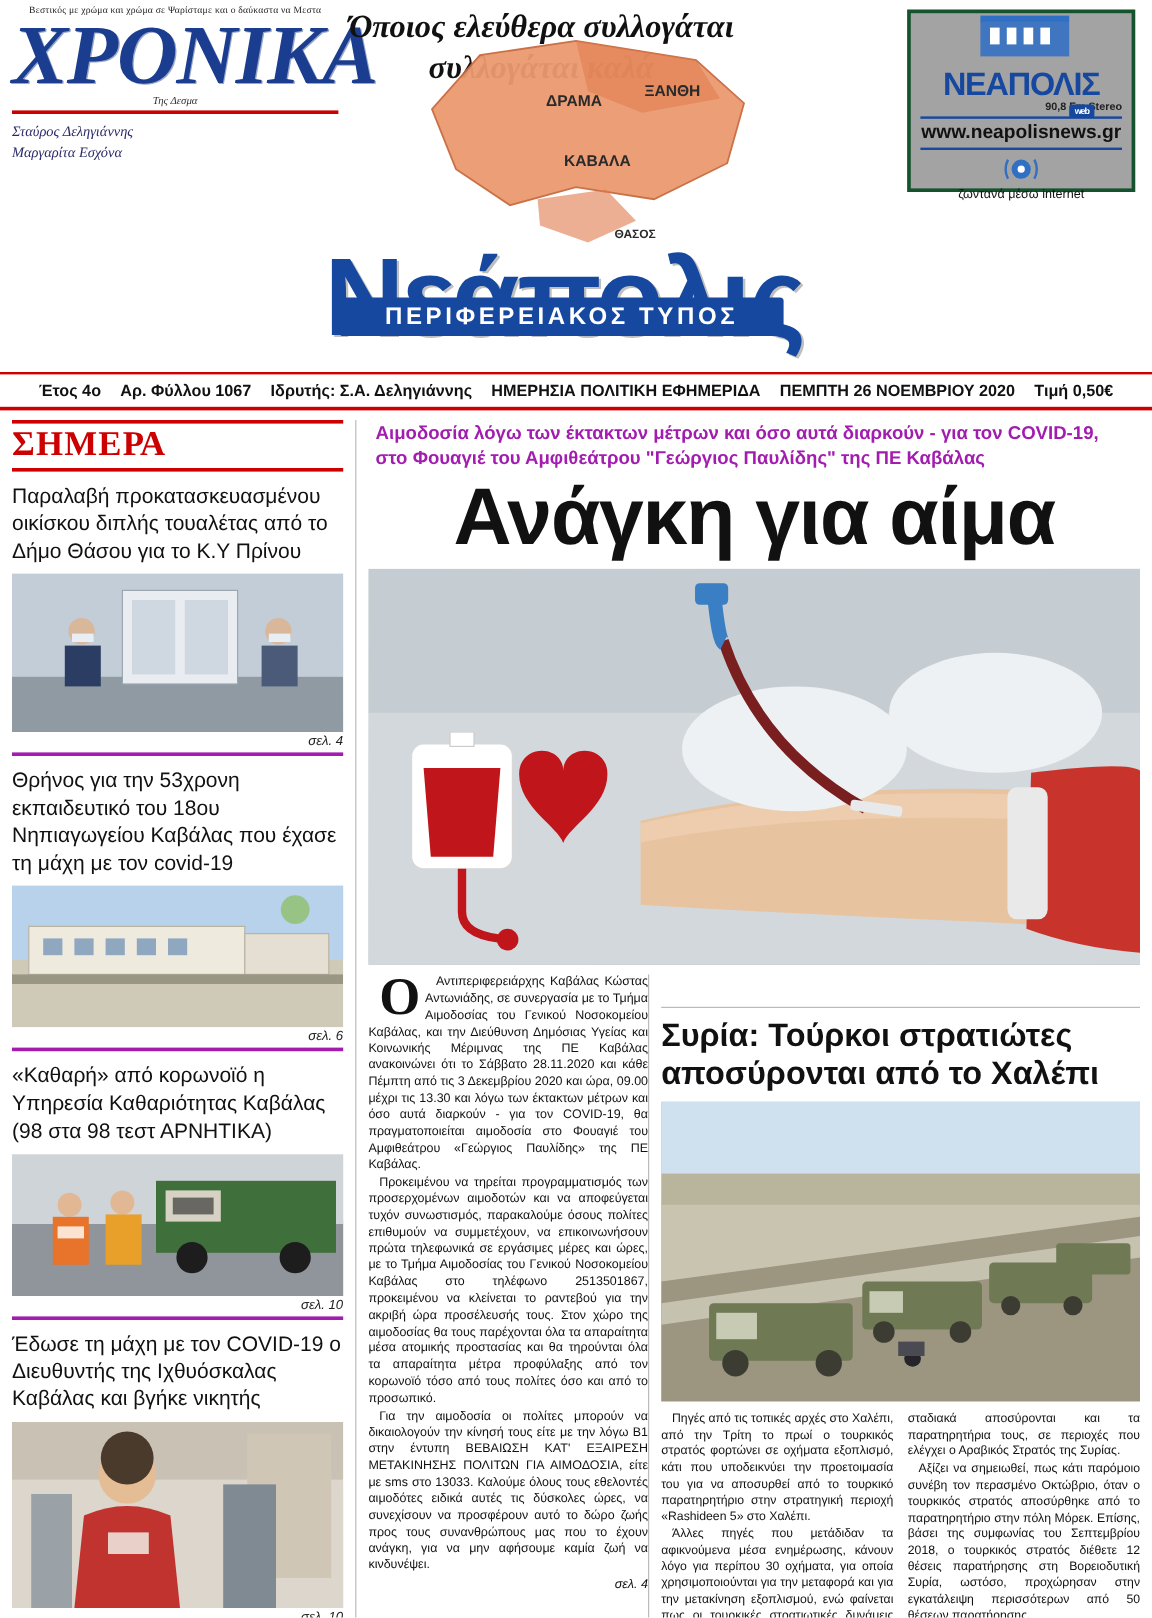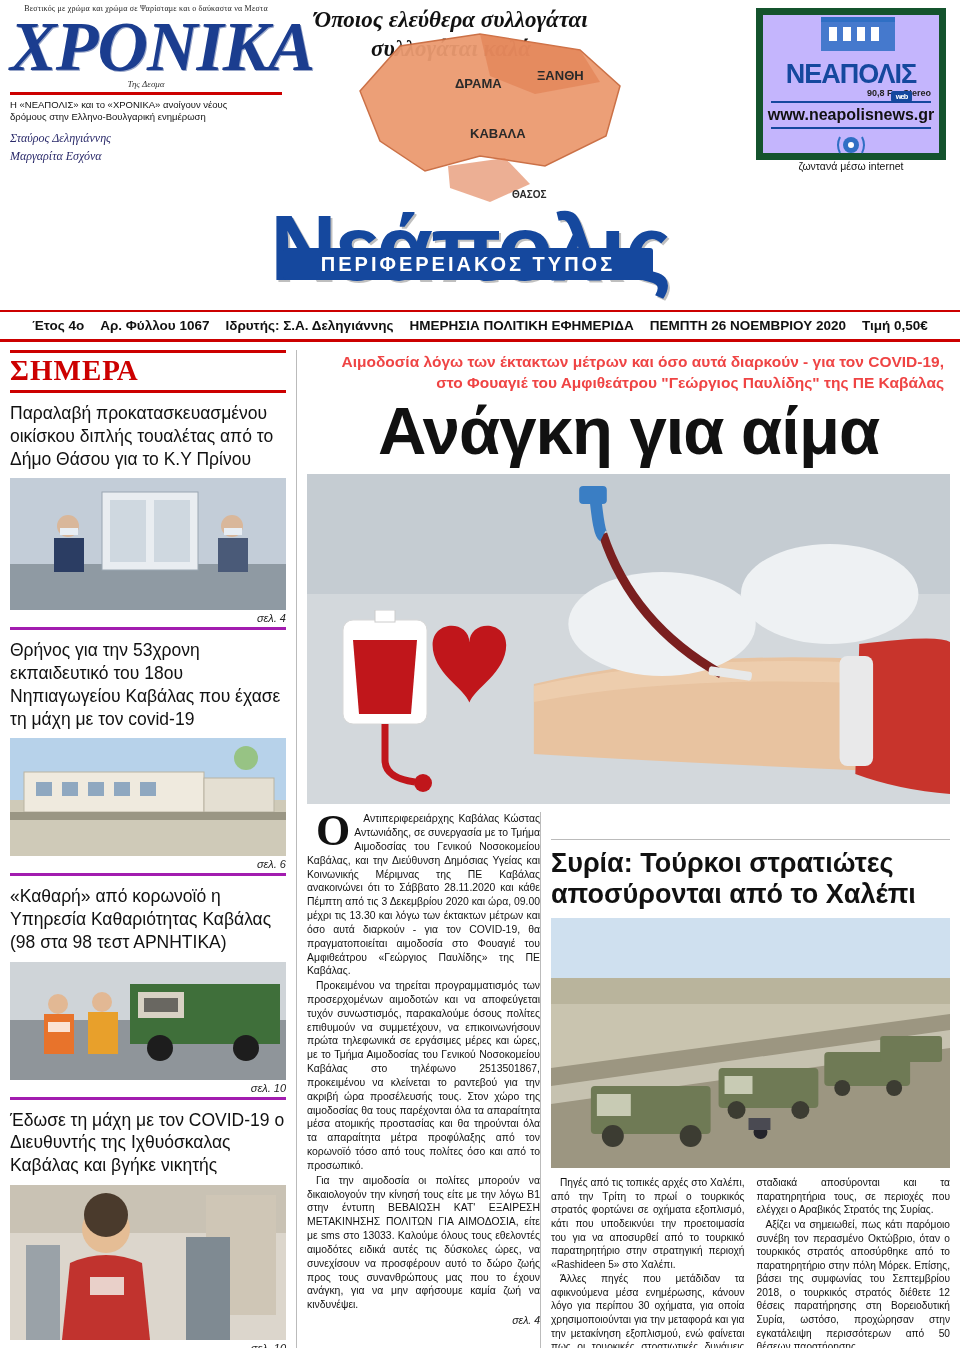--- a/index.html
+++ b/index.html
@@ -52,21 +52,21 @@
     font-size:12px; margin-top:7px;
   }
   .sig2 { margin-top:3px; }
 
   
   .slogan {
     position:absolute; left:286px; top:6px; width:330px;
     text-align:center;
     font-family:"Liberation Serif", serif;
     font-style:italic; font-weight:bold;
-    font-size:23px; line-height:1.25; color:#111;
+    font-size:27px; line-height:1.25; color:#111;
   }
 
   
   .mapwrap { position:absolute; left:330px; top:16px; width:320px; height:210px; }
   .mapwrap svg { width:100%; height:100%; }
 
   
   .neapolis-title {
     position:absolute; left:150px; top:140px; width:640px;
     text-align:center;
@@ -84,21 +84,21 @@
     border-radius:3px;
     color:#fff; font-weight:bold; font-size:20px;
     letter-spacing:3px;
     display:flex; align-items:center; justify-content:center;
   }
 
   
   .radiobox {
     position:absolute; right:14px; top:8px;
     width:190px; height:152px;
-    border:7px solid #14532d; background:#c4b5fd;
+    border:3px solid #14532d; background:#a3a3a3;
     text-align:center;
   }
   .radio-logo {
     margin-top:4px;
     font-family:"Liberation Sans", sans-serif;
     font-weight:bold; font-size:27px; color:#15489e;
     letter-spacing:-1px;
     position:relative; display:inline-block;
   }
   .radio-badge {
@@ -166,22 +166,22 @@
       position:relative; overflow:hidden; }
   .img-truck { height:118px; background:
       linear-gradient(#c9cfd4 0 46%, #9aa0a4 46% 100%);
       position:relative; overflow:hidden; }
   .img-man { height:155px; background:
       linear-gradient(#e2dcd2,#cfc8bc);
       position:relative; overflow:hidden; }
 
   
   .kicker {
-    text-align:right; font-weight:bold; font-size:15.5px;
-    line-height:1.33; color:#ef4444; margin:2px 6px 4px;
+    text-align:left; font-weight:bold; font-size:15.5px;
+    line-height:1.33; color:#a21caf; margin:2px 6px 4px;
   }
   .headline {
     text-align:center;
     font-family:"Liberation Sans", sans-serif;
     font-weight:bold; font-size:67px; line-height:1;
     letter-spacing:-1px;
     margin:2px 0 10px;
     color:#111;
   }
   .hero {
@@ -225,24 +225,20 @@
 </head>
 <body>
 
 <header class="masthead">
 
   <div class="chronika-block">
     <div class="chronika-tag">Βεστικός με χρώμα και χρώμα σε Ψαρίσταμε και ο δαύκαστα να Μεστα</div>
     <div class="chronika-word">ΧΡΟΝΙΚΑ</div>
     <div class="chronika-sub">Της Δεσμα</div>
     <div class="chronika-rule"></div>
-    <div class="chronika-blurb">
-      <span>Η «ΝΕΑΠΟΛΙΣ» και το «ΧΡΟΝΙΚΑ» ανοίγουν νέους</span><br>
-      <span>δρόμους στην Ελληνο-Βουλγαρική ενημέρωση</span>
-    </div>
     <div class="sig1">Σταύρος Δεληγιάννης</div>
     <div class="sig2">Μαργαρίτα Εσχόνα</div>
   </div>
 
   <div class="slogan">
     <div>Όποιος ελεύθερα συλλογάται</div>
     <div>συλλογάται καλά</div>
   </div>
 
   <div class="mapwrap">

